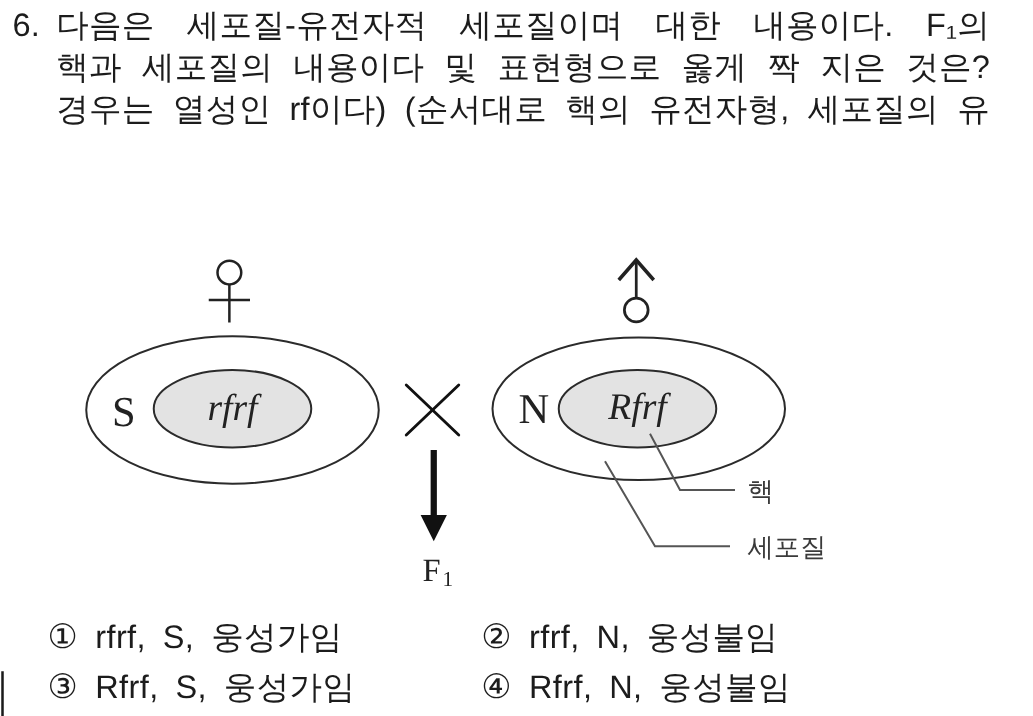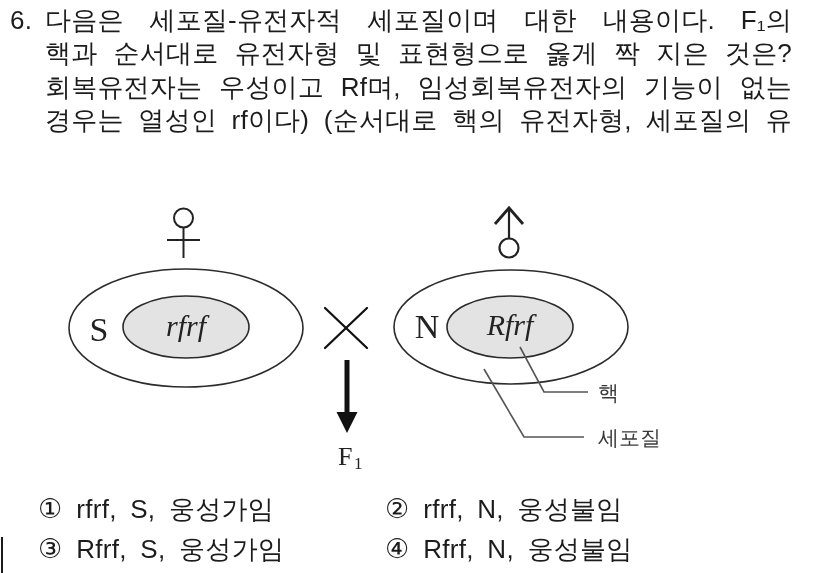--- a/index.html
+++ b/index.html
@@ -56,22 +56,21 @@
 </style>
 </head>
 <body>
 
 <div class="page">
 
   <div class="question">
     <div class="q-line justify">
       <span class="q-num">6.</span><span>다음은 세포질-유전자적 세포질이며 대한 내용이다. F₁의</span>
     </div>
-    <div class="q-line justify">핵과 순서대로 유전자형 및 표현형으로 옳게 짝 지은 것은?</div>
-    <div class="q-line justify">회복유전자는 우성이고 Rf며, 임성회복유전자의 기능이 없는</div>
+    <div class="q-line justify">핵과 세포질의 내용이다 및 표현형으로 옳게 짝 지은 것은?</div>
     <div class="q-line justify">경우는 열성인 rf이다) (순서대로 핵의 유전자형, 세포질의 유</div>
   </div>
 
   <svg class="diagram-svg" width="826" height="573" viewBox="0 0 826 573">
 
     <g stroke="#222222" stroke-width="2" fill="none">
       <circle cx="183.5" cy="218" r="9.5"></circle>
       <line x1="167" y1="240" x2="200" y2="240"></line>
       <line x1="183.5" y1="227.5" x2="183.5" y2="258"></line>
     </g>

